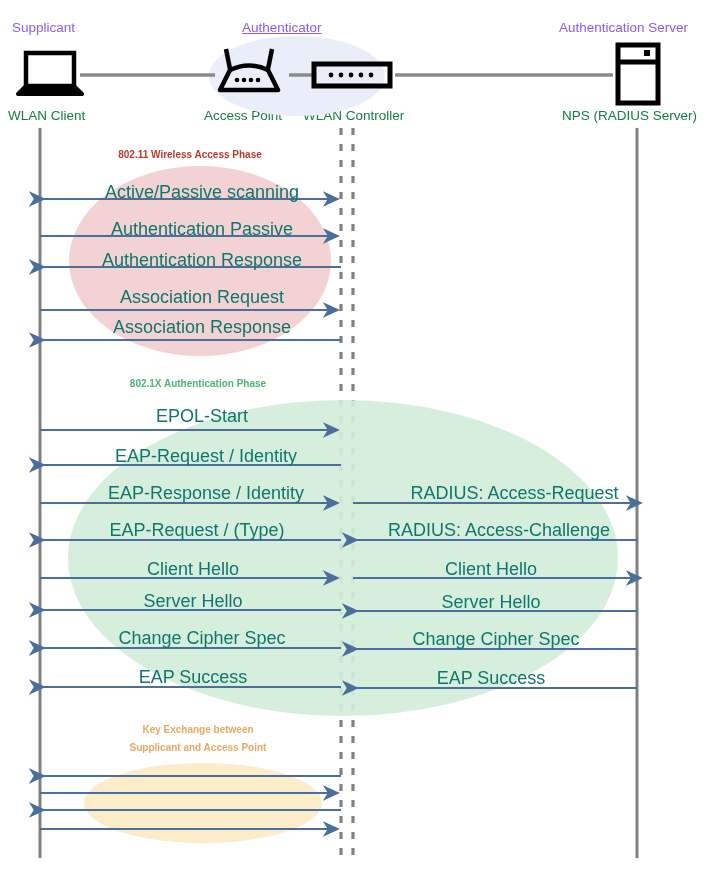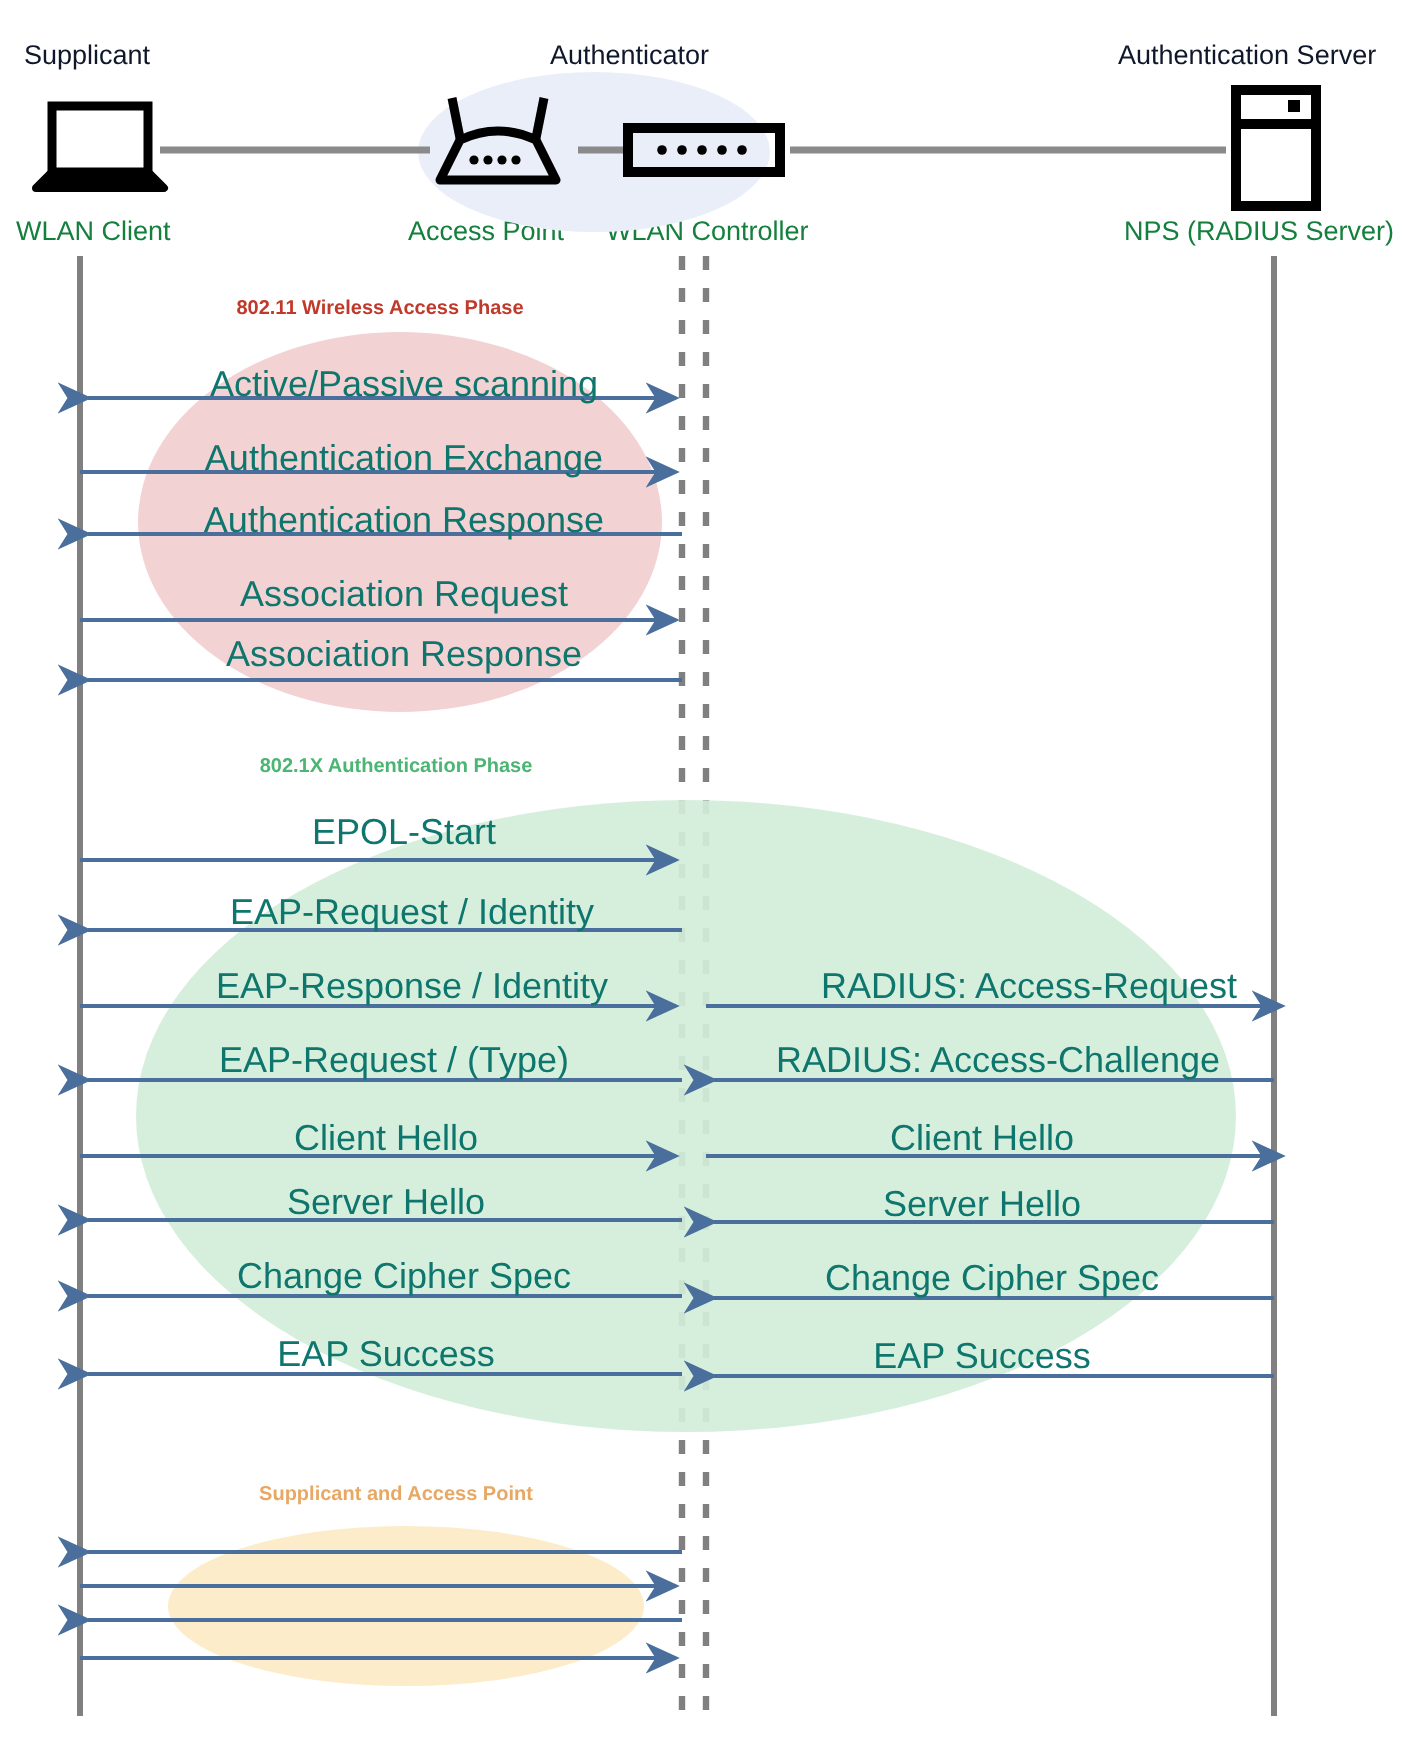--- a/index.html
+++ b/index.html
@@ -3,37 +3,37 @@
 <meta charset="utf-8">
 <style>
   html,body{margin:0;padding:0;background:#ffffff;}
   body{
     font-family:"Liberation Sans", sans-serif;
     width:713px;height:875px;position:relative;overflow:hidden;
     color:#1a1a1a;
   }
   #canvas{position:absolute;left:0;top:0;width:713px;height:875px;}
   .lbl{position:absolute;white-space:nowrap;}
-  .role-title{font-size:13.5px;color:#0f172a;}
+  .role-title{font-size:13.5px;color:#8b5cf6;}
   .node-name{font-size:13.5px;color:#15803d;}
   .phase-title{font-size:10px;font-weight:bold;text-align:center;line-height:17px;}
   .msg{
     position:absolute;font-size:18px;color:#0f766e;
     text-align:center;white-space:nowrap;
     transform:translateX(-50%);
   }
   svg{position:absolute;left:0;top:0;overflow:visible;}
 </style>
 </head>
 <body>
 
 <div id="canvas">
 
   <div class="lbl role-title" style="left:12px;top:20px;">Supplicant</div>
-  <div class="lbl role-title" style="left:275px;top:20px;">Authenticator</div>
+  <div class="lbl role-title" style="left:242px;top:20px;text-decoration:underline;">Authenticator</div>
   <div class="lbl role-title" style="left:559px;top:20px;">Authentication Server</div>
 
   <div class="lbl node-name" style="left:8px;top:108px;">WLAN Client</div>
   <div class="lbl node-name" style="left:204px;top:108px;">Access Point</div>
   <div class="lbl node-name" style="left:303px;top:108px;">WLAN Controller</div>
   <div class="lbl node-name" style="left:562px;top:108px;">NPS (RADIUS Server)</div>
 
   <svg width="713" height="875">
     <defs>
       <marker id="ahR" markerWidth="9" markerHeight="9" refX="8" refY="4.5" orient="auto">
@@ -122,24 +122,25 @@
       <line x1="40" y1="793" x2="338" y2="793" marker-end="url(#ahR)"></line>
       <line x1="44" y1="810" x2="341" y2="810" marker-start="url(#ahL)"></line>
       <line x1="40" y1="829" x2="338" y2="829" marker-end="url(#ahR)"></line>
     </g>
   </svg>
 
   <div class="lbl phase-title" style="left:90px;top:146px;width:200px;color:#c0392b;">802.11 Wireless Access Phase</div>
 
   <div class="lbl phase-title" style="left:98px;top:375px;width:200px;color:#4bb573;">802.1X Authentication Phase</div>
 
+  <div class="lbl phase-title" style="left:103px;top:721px;width:190px;color:#e8a864;">Key Exchange between</div>
   <div class="lbl phase-title" style="left:103px;top:739px;width:190px;color:#e8a864;">Supplicant and Access Point</div>
 
   <div class="msg" style="left:202px;top:182px;">Active/Passive scanning</div>
-  <div class="msg" style="left:202px;top:219px;">Authentication Exchange</div>
+  <div class="msg" style="left:202px;top:219px;">Authentication Passive</div>
   <div class="msg" style="left:202px;top:250px;">Authentication Response</div>
   <div class="msg" style="left:202px;top:287px;">Association Request</div>
   <div class="msg" style="left:202px;top:317px;">Association Response</div>
 
   <div class="msg" style="left:202px;top:406px;">EPOL-Start</div>
   <div class="msg" style="left:206px;top:446px;">EAP-Request / Identity</div>
   <div class="msg" style="left:206px;top:483px;">EAP-Response / Identity</div>
   <div class="msg" style="left:197px;top:520px;">EAP-Request / (Type)</div>
   <div class="msg" style="left:193px;top:559px;">Client Hello</div>
   <div class="msg" style="left:193px;top:591px;">Server Hello</div>

